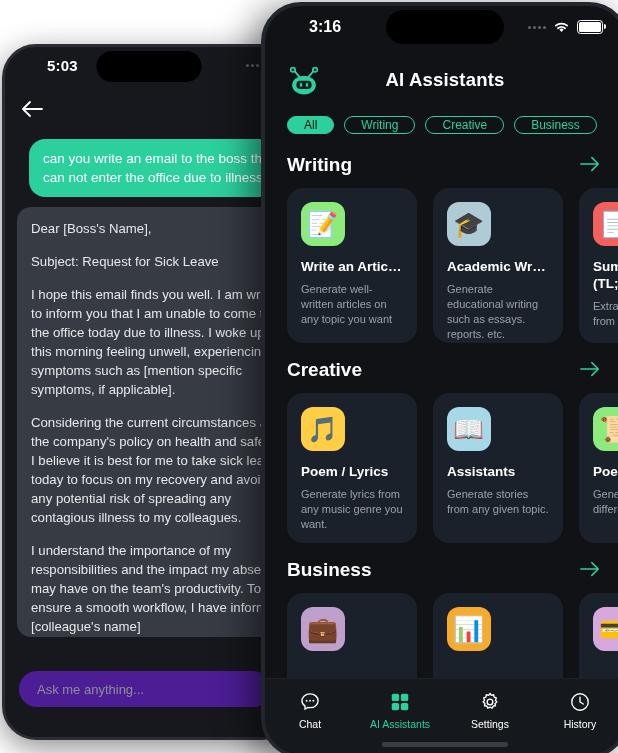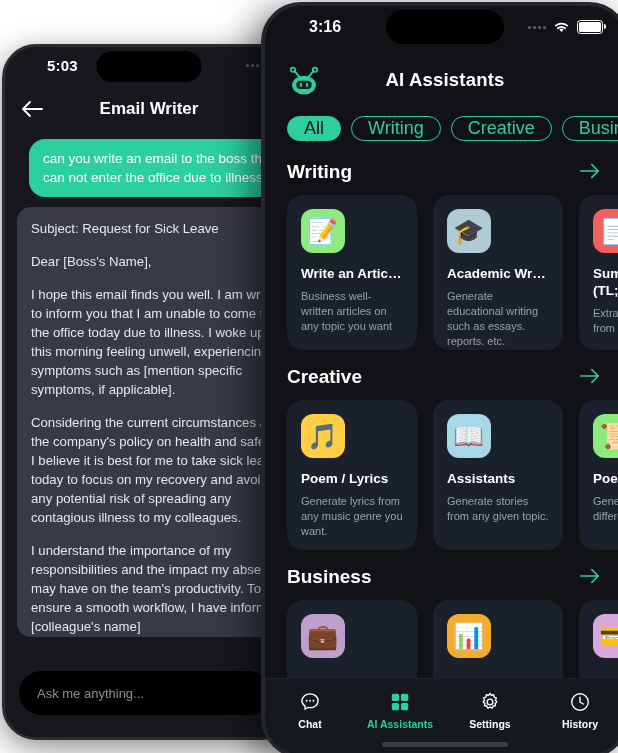--- a/index.html
+++ b/index.html
@@ -58,21 +58,21 @@
     padding:12px 14px 16px 14px;font-size:13.2px;line-height:19px;
     width:282px;box-sizing:border-box;
     height:430px;overflow:hidden;
   }
   .bubble-ai p{margin:0 0 14px 0;}
   .bubble-ai p:first-child{margin-top:0;}
   .pl-inputwrap{
     position:absolute;left:0;right:0;bottom:0;height:80px;background:#16181d;padding:14px 14px 0 14px;box-sizing:border-box;
   }
   .pl-input{
-    height:44px;border-radius:22px;background:#000000;display:flex;align-items:center;padding:0 18px;
+    height:36px;border-radius:22px;background:#4c1d95;display:flex;align-items:center;padding:0 18px;
     color:#8a8f98;font-size:13px;box-sizing:border-box;width:252px;
   }
 
   
   .phone-right{
     position:absolute;left:261px;top:2px;width:360px;height:748px;
     background:#101215;
     border-radius:40px;
     border:4px solid #23262c;
     overflow:hidden;
@@ -88,21 +88,21 @@
   .batt::after{content:"";position:absolute;right:-4px;top:3px;width:2px;height:5px;background:#fff;border-radius:0 2px 2px 0;}
   .batt i{position:absolute;left:1.4px;top:1.4px;bottom:1.4px;right:1.4px;background:#fff;border-radius:1.6px;display:block;}
 
   .pr-header{display:flex;align-items:center;padding:8px 0 4px 22px;position:relative;height:44px;}
   .pr-logo{width:34px;height:34px;flex:0 0 34px;}
   .pr-title{position:absolute;left:0;right:0;text-align:center;color:#fff;font-size:18.5px;font-weight:bold;pointer-events:none;letter-spacing:.2px;}
 
   .chips{display:flex;gap:10px;padding:10px 0 4px 22px;overflow:hidden;}
   .chip{
     border:1.6px solid #2CCF9E;color:#2CCF9E;background:transparent;
-    border-radius:20px;padding:1px 16px;font-size:18px;white-space:nowrap;font-weight:500;
+    border-radius:20px;padding:1px 16px;font-size:12px;white-space:nowrap;font-weight:500;
   }
   .chip.active{background:#2CCF9E;color:#0f1114;border-color:#2CCF9E;}
 
   .section{padding:16px 0 0 22px;}
   .sec-head{display:flex;align-items:center;justify-content:space-between;padding-right:24px;margin-bottom:12px;}
   .sec-title{color:#fff;font-size:19px;font-weight:bold;}
   .sec-arrow{width:22px;height:20px;cursor:pointer;}
   .cards{display:flex;gap:16px;}
   .card{
     width:130px;flex:0 0 130px;background:#1B212B;border-radius:16px;padding:14px;box-sizing:border-box;
@@ -119,21 +119,21 @@
 
   .card.short{height:150px;}
 
   
   .pr-nav{
     position:absolute;left:0;right:0;bottom:0;height:76px;background:#15181d;
     display:flex;align-items:flex-start;justify-content:space-around;padding-top:12px;box-sizing:border-box;
     border-top:1px solid rgba(255,255,255,.04);
   }
   .nav-item{display:flex;flex-direction:column;align-items:center;gap:5px;width:72px;cursor:pointer;}
-  .nav-label{font-size:10.5px;color:#ffffff;font-weight:bold;}
+  .nav-label{font-size:10.5px;color:#ffffff;}
   .nav-item.active .nav-label{color:#2CCF9E;}
   .home-ind{
     position:absolute;left:50%;transform:translateX(-50%);bottom:7px;width:126px;height:5px;border-radius:3px;background:#3a3e45;
   }
 </style>
 </head>
 <body>
 
 <div class="stage">
 
@@ -156,28 +156,27 @@
         </svg>
       </div>
     </div>
 
     <div class="pl-header">
       <div class="pl-back">
         <svg width="22" height="18" viewBox="0 0 22 18">
           <path d="M9 2L2 9l7 7M2 9h19" stroke="#fff" stroke-width="1.8" fill="none" stroke-linecap="round" stroke-linejoin="round"></path>
         </svg>
       </div>
-      <div class="pl-title">Email Writer</div>
     </div>
 
     <div class="pl-body">
       <div class="bubble-user">can you write an email to the boss that I can not enter the office due to illness</div>
       <div class="bubble-ai">
+        <p>Dear [Boss's Name],</p>
         <p>Subject: Request for Sick Leave</p>
-        <p>Dear [Boss's Name],</p>
         <p>I hope this email finds you well. I am writing to inform you that I am unable to come to the office today due to illness. I woke up this morning feeling unwell, experiencing symptoms such as [mention specific symptoms, if applicable].</p>
         <p>Considering the current circumstances and the company's policy on health and safety, I believe it is best for me to take sick leave today to focus on my recovery and avoid any potential risk of spreading any contagious illness to my colleagues.</p>
         <p>I understand the importance of my responsibilities and the impact my absence may have on the team's productivity. To ensure a smooth workflow, I have informed [colleague's name]</p>
       </div>
     </div>
 
     <div class="pl-inputwrap">
       <div class="pl-input">Ask me anything...</div>
     </div>
   </div>
@@ -234,21 +233,21 @@
         <div class="sec-arrow">
           <svg width="22" height="18" viewBox="0 0 24 18">
               <path d="M2 9h19M14 2l7 7-7 7" stroke="#2CCF9E" stroke-width="1.7" fill="none" stroke-linecap="round" stroke-linejoin="round"></path>
             </svg>
         </div>
       </div>
       <div class="cards">
         <div class="card">
           <div class="card-icon" style="background:#8CEB7C">📝</div>
           <div class="card-title">Write an Articles</div>
-          <div class="card-desc">Business well-written articles on any topic you want</div>
+          <div class="card-desc">Generate well-written articles on any topic you want</div>
         </div>
         <div class="card">
           <div class="card-icon" style="background:#AECBD6">🎓</div>
           <div class="card-title">Academic Writ...</div>
           <div class="card-desc">Generate educational writing such as essays. reports. etc.</div>
         </div>
         <div class="card">
           <div class="card-icon" style="background:#F4615C">📄</div>
           <div class="card-title wrap">Summarize (TL;DR)</div>
           <div class="card-desc">Extract key points from long text</div>

